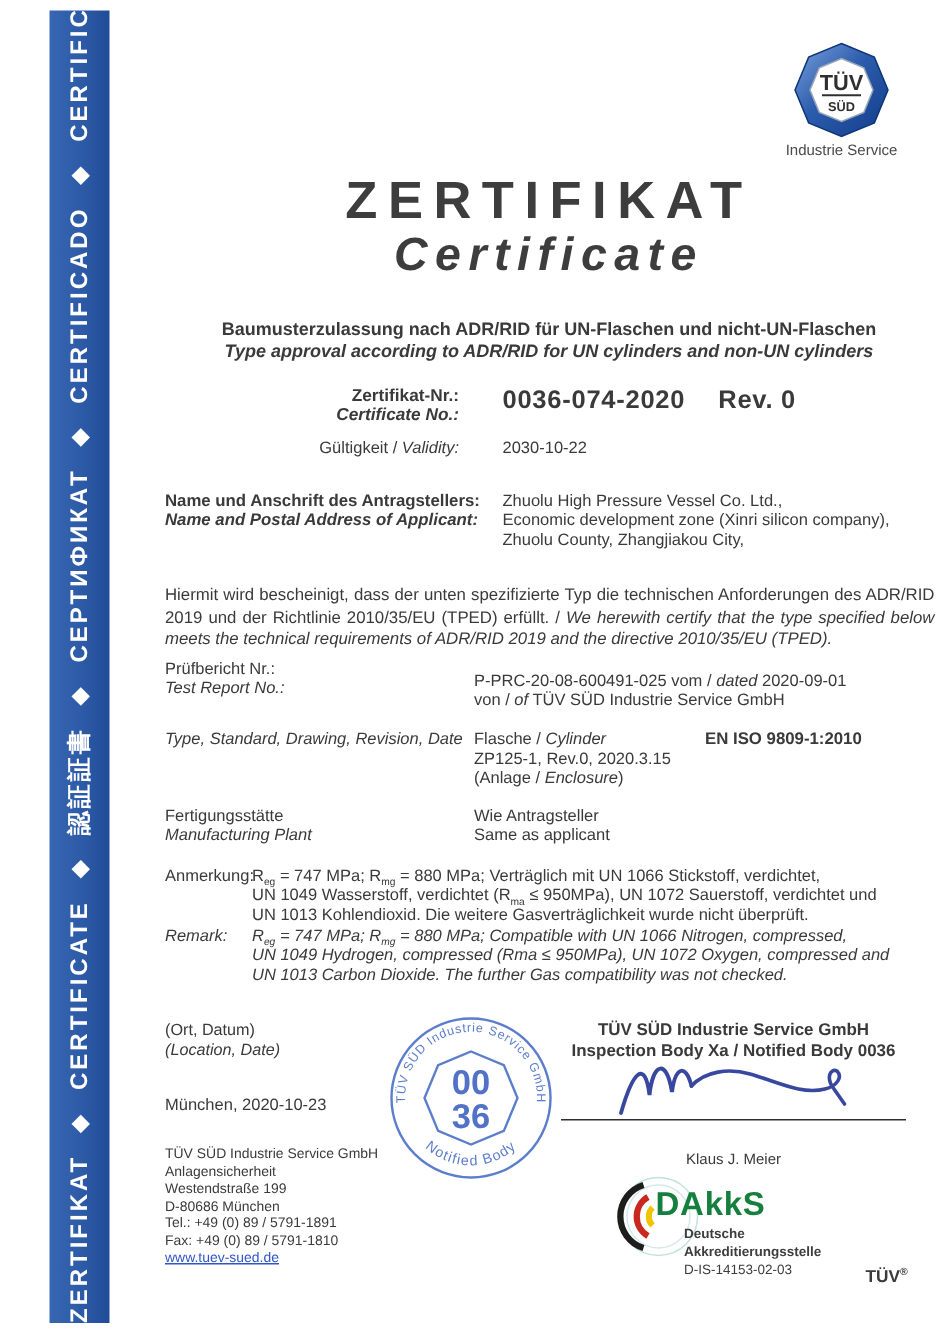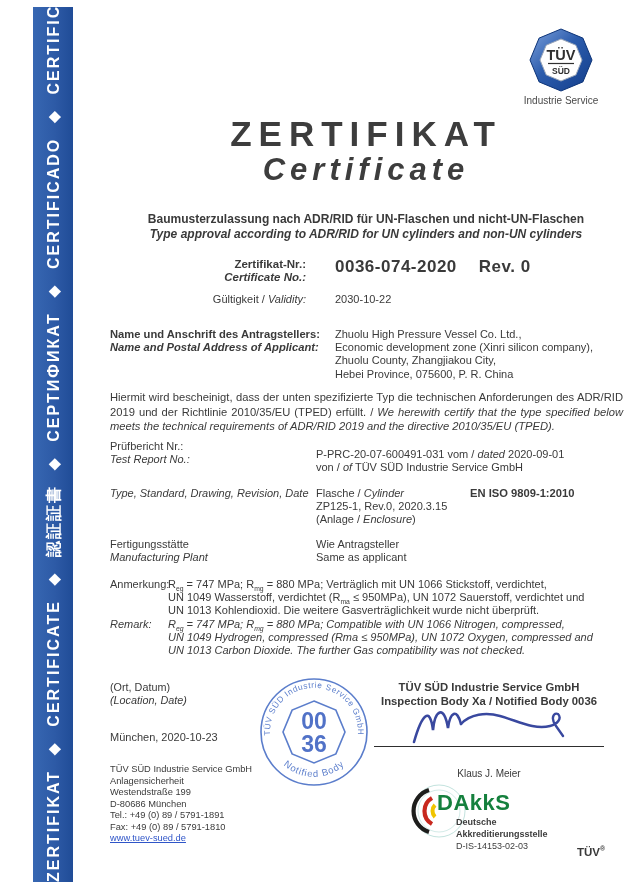--- a/index.html
+++ b/index.html
@@ -118,31 +118,30 @@
   <div class="abs val" id="validity-value">2030-10-22</div>
 
   <div class="abs" id="applicant-label">
     <div>Name und Anschrift des Antragstellers:</div>
     <div class="it">Name and Postal Address of Applicant:</div>
   </div>
   <div class="abs val" id="applicant-value">
       <div>Zhuolu High Pressure Vessel Co. Ltd.,</div>
       <div>Economic development zone (Xinri silicon company),</div>
       <div>Zhuolu County, Zhangjiakou City,</div>
-      <div>Hebei Province, 075600, P. R. China</div>
     </div>
 
   <div class="abs" id="statement"><span>Hiermit wird bescheinigt, dass der unten spezifizierte Typ die technischen Anforderungen des ADR/RID 2019 und der Richtlinie 2010/35/EU (TPED) erfüllt. / </span><span class="it">We herewith certify that the type specified below meets the technical requirements of ADR/RID 2019 and the directive 2010/35/EU (TPED).</span></div>
 
   <div class="abs row-lbl" id="testreport-label">
     <div>Prüfbericht Nr.:</div>
     <div class="it">Test Report No.:</div>
   </div>
   <div class="abs row-val" id="testreport-value">
-      <div><span>P-PRC-20-07-600491-031 vom / </span><span class="it">dated</span><span> 2020-09-01</span></div>
+      <div><span>P-PRC-20-08-600491-025 vom / </span><span class="it">dated</span><span> 2020-09-01</span></div>
       <div><span>von / </span><span class="it">of</span><span> TÜV SÜD Industrie Service GmbH</span></div>
     </div>
 
   <div class="abs row-lbl" id="type-label">
     <div class="it">Type, Standard, Drawing, Revision, Date</div>
   </div>
   <div class="abs row-val" id="type-value">
       <div><span>Flasche / </span><span class="it">Cylinder</span></div>
       <div><span>ZP125-1, Rev.0, 2020.3.15</span></div>
       <div><span>(Anlage / </span><span class="it">Enclosure</span><span>)</span></div>

